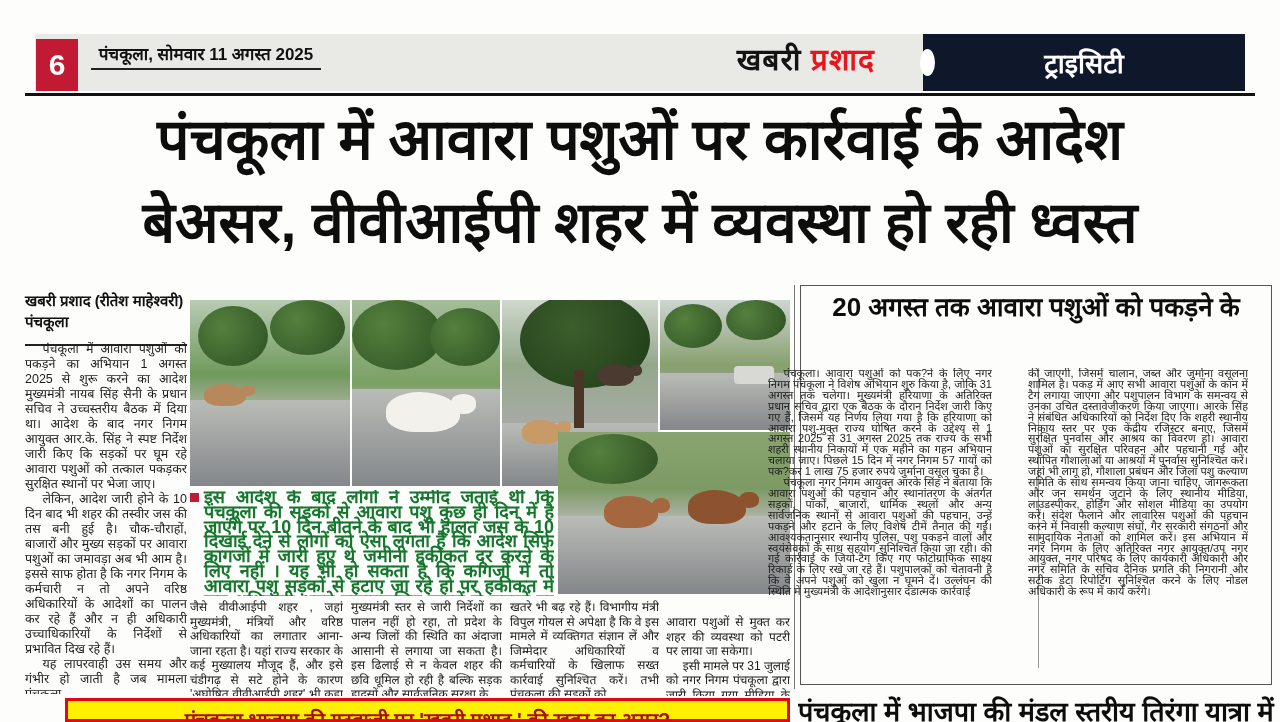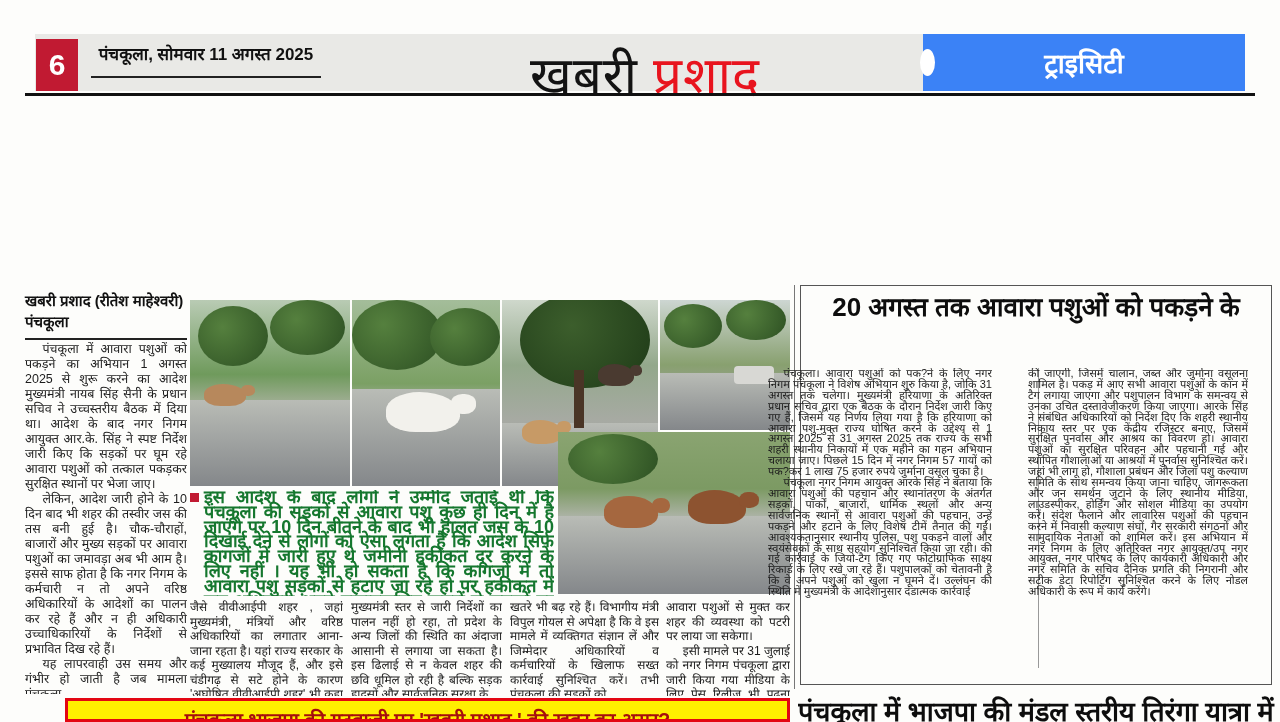--- a/index.html
+++ b/index.html
@@ -5,38 +5,38 @@
   * { margin:0; padding:0; box-sizing:border-box; }
   html,body { width:1280px; height:722px; overflow:hidden; background:#fff;
     font-family:"Liberation Sans","DejaVu Sans",sans-serif; }
   .page { position:relative; width:1280px; height:722px; background:#fdfdfb; overflow:hidden; }
 
   
   .band { position:absolute; left:35px; top:34px; width:1210px; height:57px; background:#e9e9e6; }
   .pagenum { position:absolute; left:1px; top:5px; width:42px; height:52px; background:#c11a32;
     color:#fff; font-size:30px; font-weight:bold; display:flex; align-items:center; justify-content:center; }
   .dateblock { position:absolute; left:56px; top:8px; width:230px; text-align:center; }
-  .dateline { font-size:17px; font-weight:bold; color:#111; padding-bottom:11px; border-bottom:2px solid #222; }
+  .dateline { font-size:17px; font-weight:bold; color:#111; padding-bottom:3px; border-bottom:2px solid #222; }
   .website { font-size:14px; color:#333; padding-top:3px; letter-spacing:.5px; }
-  .masthead { position:absolute; left:380px; top:4px; width:460px; text-align:center;
-    font-size:51px; font-weight:normal; letter-spacing:1px; color:#131313; }
+  .masthead { position:absolute; left:380px; top:4px; width:460px; text-align:right;
+    font-size:30px; font-weight:bold; letter-spacing:1px; color:#131313; }
   .masthead .red { color:#e8141e; }
-  .sectionbox { position:absolute; right:0; top:0; width:322px; height:57px; background:#3b82f6;
+  .sectionbox { position:absolute; right:0; top:0; width:322px; height:57px; background:#0f172a;
     color:#fff; font-size:27px; font-weight:bold; display:flex; align-items:center; justify-content:center; }
   .sectionbox::before { content:""; position:absolute; left:-3px; top:15px; width:15px; height:27px;
     background:#fff; border-radius:50%; }
   .toprule { position:absolute; left:25px; top:93px; width:1230px; height:3px; background:#111; }
 
   
   .headline { position:absolute; left:20px; top:98px; width:1240px; text-align:center;
     font-size:57px; line-height:83px; font-weight:bold; color:#0d0d0d; }
 
   
   .byline { position:absolute; left:25px; top:290px; width:162px; font-size:15px; font-weight:bold;
-    color:#111; line-height:21px; border-bottom:2px solid #222; padding-bottom:6px; }
+    color:#111; line-height:21px; border-bottom:2px solid #222; padding-bottom:12px; }
   .col1 { position:absolute; left:25px; top:342px; width:162px; height:352px; overflow:hidden;
     font-size:12.5px; line-height:15px; text-align:justify; color:#1c1c1c; }
   .col1 p, .bcol p, .scol p { text-indent:1.4em; }
 
   
   .photo { position:absolute; overflow:hidden; background:#8fa183; }
   .road { position:absolute; left:0; right:0; bottom:0; background:linear-gradient(180deg,#b9bcb6,#84878a); }
   .blob { position:absolute; border-radius:50%; background:radial-gradient(circle at 35% 35%,#55803e,#2c4f22); }
   .trunk { position:absolute; background:#4a3526; }
   .cow { position:absolute; border-radius:48% 58% 42% 42%; }
@@ -102,21 +102,22 @@
       <span>खबरी</span>
       <span class="red">प्रशाद</span>
     </div>
     <div class="sectionbox">
       <span>ट्राइसिटी</span>
     </div>
   </div>
   <div class="toprule"></div>
 
   <h1 class="headline">
-    <br>
+    <span>पंचकूला में आवारा पशुओं पर कार्रवाई के आदेश</span><br>
+    <span>बेअसर, वीवीआईपी शहर में व्यवस्था हो रही ध्वस्त</span>
   </h1>
 
   <div class="byline">
     <span>खबरी प्रशाद (रीतेश माहेश्वरी)</span><br>
     <span>पंचकूला</span>
   </div>
   <div class="col1">
     <p>पंचकूला में आवारा पशुओं को पकड़ने का अभियान 1 अगस्त 2025 से शुरू करने का आदेश मुख्यमंत्री नायब सिंह सैनी के प्रधान सचिव ने उच्चस्तरीय बैठक में दिया था। आदेश के बाद नगर निगम आयुक्त आर.के. सिंह ने स्पष्ट निर्देश जारी किए कि सड़कों पर घूम रहे आवारा पशुओं को तत्काल पकड़कर सुरक्षित स्थानों पर भेजा जाए।</p>
     <p>लेकिन, आदेश जारी होने के 10 दिन बाद भी शहर की तस्वीर जस की तस बनी हुई है। चौक-चौराहों, बाजारों और मुख्य सड़कों पर आवारा पशुओं का जमावड़ा अब भी आम है। इससे साफ होता है कि नगर निगम के कर्मचारी न तो अपने वरिष्ठ अधिकारियों के आदेशों का पालन कर रहे हैं और न ही अधिकारी उच्चाधिकारियों के निर्देशों से प्रभावित दिख रहे हैं।</p>
     <p>यह लापरवाही उस समय और गंभीर हो जाती है जब मामला पंचकूला</p>
@@ -162,21 +163,21 @@
   <div class="bcol b2">
     <p style="text-indent:0;">जैसे वीवीआईपी शहर , जहां मुख्यमंत्री, मंत्रियों और वरिष्ठ अधिकारियों का लगातार आना-जाना रहता है। यहां राज्य सरकार के कई मुख्यालय मौजूद हैं, और इसे चंडीगढ़ से सटे होने के कारण 'अघोषित वीवीआईपी शहर' भी कहा जाता है। यदि ऐसे शहर में</p>
   </div>
   <div class="bcol b4">
     <p style="text-indent:0;">खतरे भी बढ़ रहे हैं। विभागीय मंत्री विपुल गोयल से अपेक्षा है कि वे इस मामले में व्यक्तिगत संज्ञान लें और जिम्मेदार अधिकारियों व कर्मचारियों के खिलाफ सख्त कार्रवाई सुनिश्चित करें। तभी पंचकूला की सड़कों को</p>
   </div>
   <div class="bcol b3">
     <p style="text-indent:0;">मुख्यमंत्री स्तर से जारी निर्देशों का पालन नहीं हो रहा, तो प्रदेश के अन्य जिलों की स्थिति का अंदाजा आसानी से लगाया जा सकता है। इस ढिलाई से न केवल शहर की छवि धूमिल हो रही है बल्कि सड़क हादसों और सार्वजनिक सुरक्षा के</p>
   </div>
   <div class="bcol b5">
-    <p style="text-indent:0;">आवारा पशुओं से मुक्त कर शहर की व्यवस्था को पटरी पर लाया जा सकेगा।</p>
+    <p style="text-indent:0;margin-top:15px;">आवारा पशुओं से मुक्त कर शहर की व्यवस्था को पटरी पर लाया जा सकेगा।</p>
     <p>इसी मामले पर 31 जुलाई को नगर निगम पंचकूला द्वारा जारी किया गया मीडिया के लिए प्रेस रिलीज भी पढ़ना जरूरी है ।</p>
   </div>
 
   <div class="banner">
     <span>पंचकूला भाजपा की गुटबाजी पर 'खबरी प्रशाद ' की खबर का असर?</span>
   </div>
 
   <div class="vrule"></div>
   <div class="sidebox"></div>
   <h2 class="sidehead">

